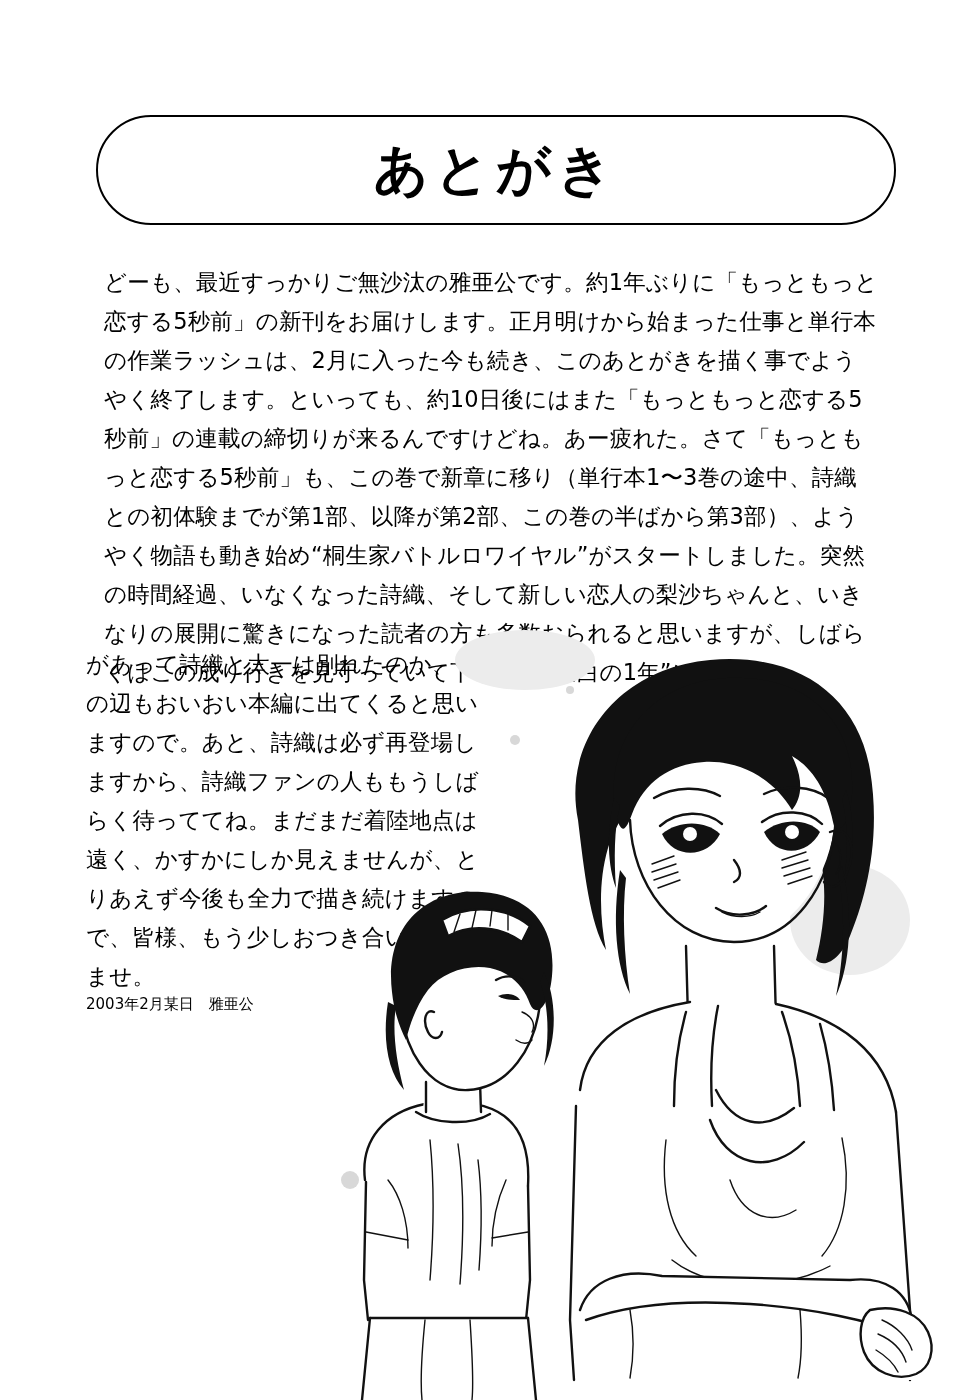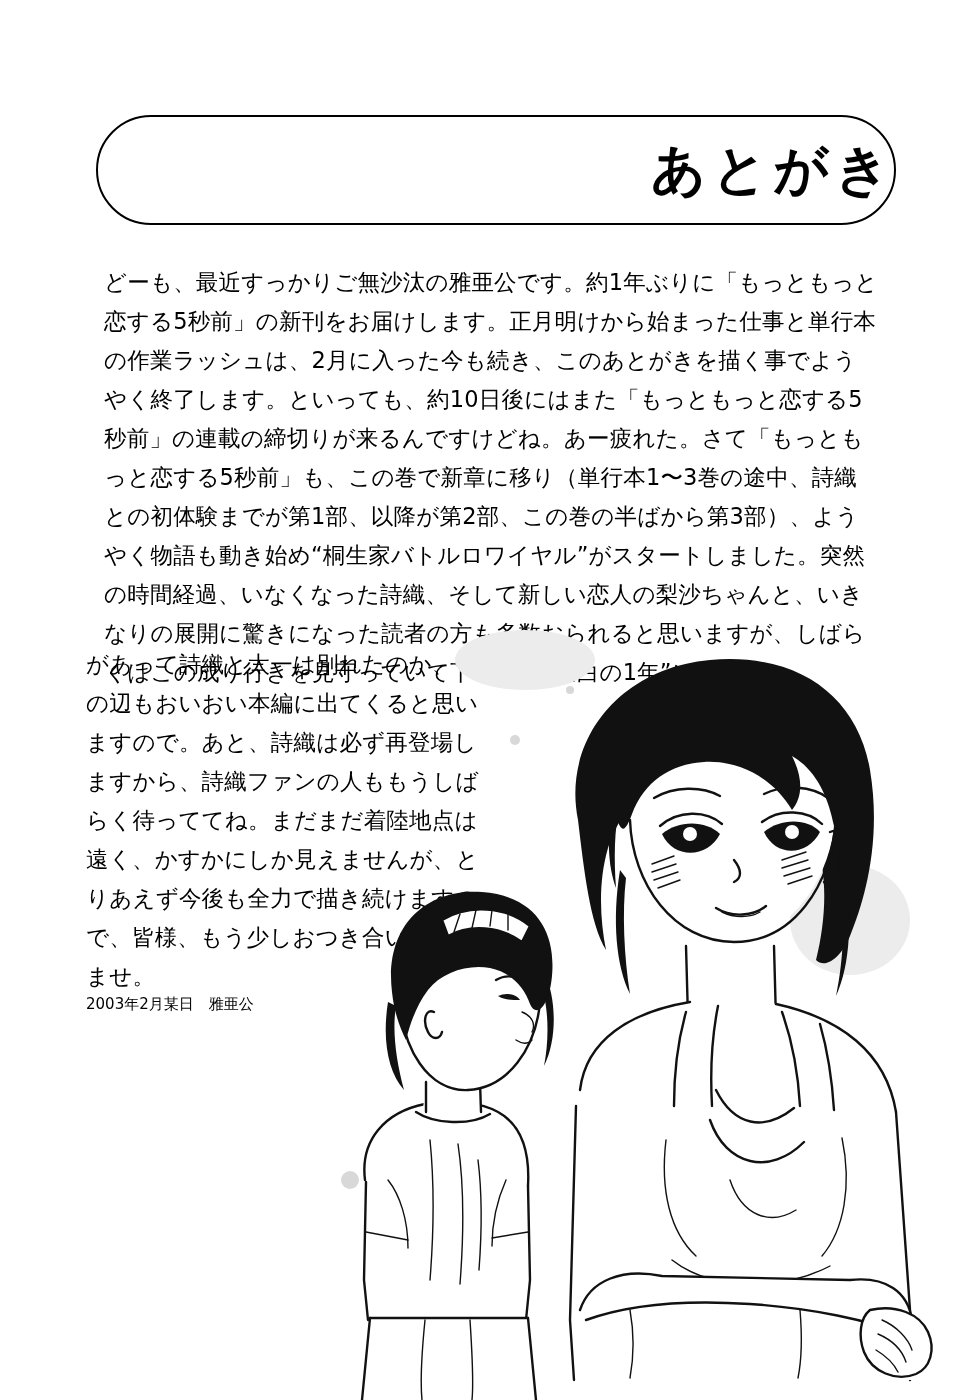--- a/index.html
+++ b/index.html
@@ -27,21 +27,21 @@
     border: 2px solid #000;
     border-radius: 55px;
     box-sizing: border-box;
     background: #fff;
   }
   .title-text {
     position: absolute;
     left: 96px;
     top: 130px;
     width: 800px;
-    text-align: right;
+    text-align: center;
     font-size: 54px;
     font-weight: bold;
     letter-spacing: 6px;
     line-height: 80px;
     font-family: "DejaVu Sans", sans-serif;
   }
 
   
   .afterword-body {
     position: absolute;

